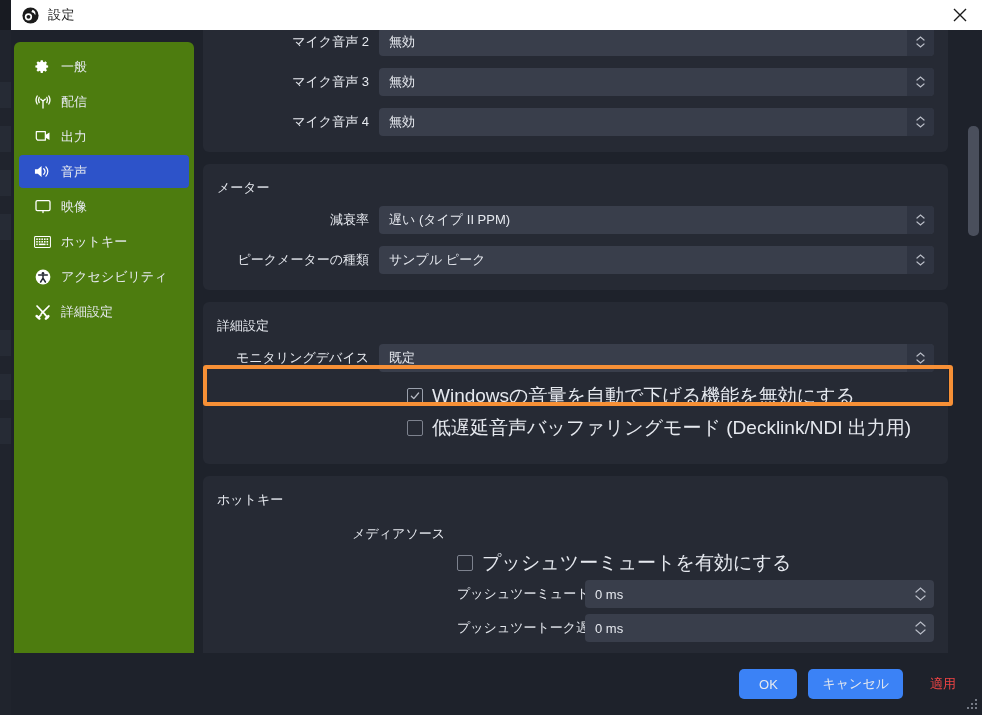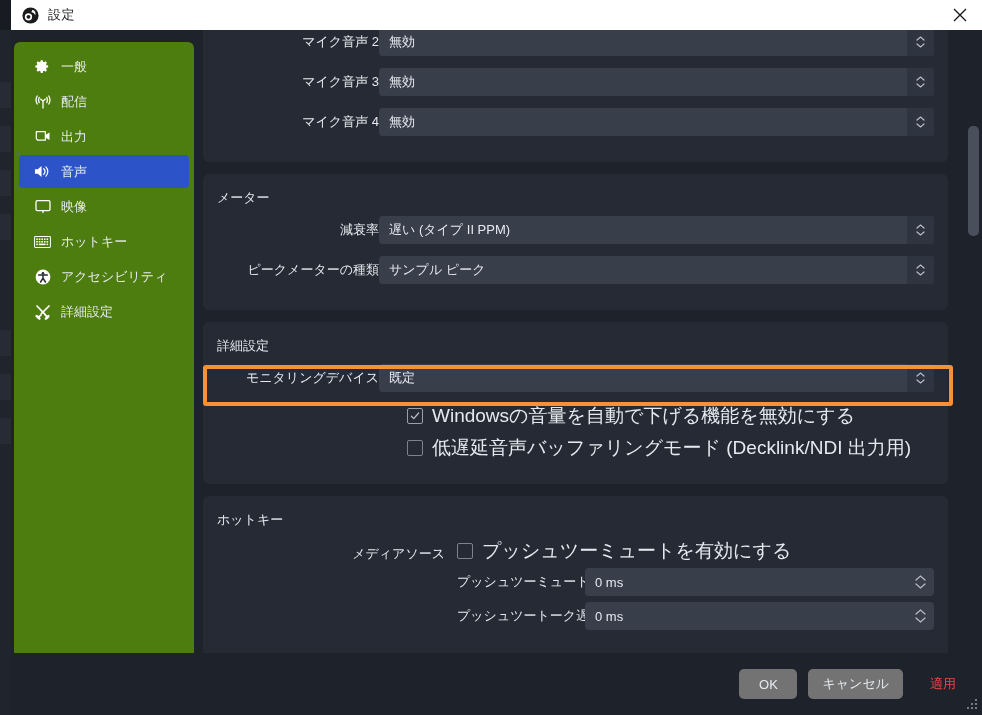--- a/index.html
+++ b/index.html
@@ -162,24 +162,25 @@
     padding-top: 15px;
     padding-bottom: 9px;
   }
 
   .field-row {
     display: flex;
     align-items: center;
     height: 28px;
     margin-bottom: 12px;
   }
-  .field-row:last-child { margin-bottom: 10px; }
+  .field-row:last-child { margin-bottom: 0; }
   .field-label {
     width: 162px;
     text-align: right;
+    padding-right: 10px;
     font-size: 13px;
     color: #e6e9ef;
     box-sizing: border-box;
     flex: none;
     white-space: nowrap;
   }
   .combo {
     flex: 1;
     height: 28px;
     background: #393e4b;
@@ -249,20 +250,21 @@
     padding-top: 7px;
     flex: none;
     box-sizing: border-box;
   }
   .hk-right { flex: 1; }
   .hk-check {
     display: flex;
     align-items: center;
     height: 26px;
     margin-bottom: 4px;
+    margin-top: 32px;
   }
   .hk-field {
     display: flex;
     align-items: center;
     height: 28px;
     margin-bottom: 6px;
   }
   .hk-field .field-label {
     width: 128px;
     text-align: right;
@@ -309,21 +311,21 @@
     min-width: 58px;
     border-radius: 5px;
     display: flex;
     align-items: center;
     justify-content: center;
     font-size: 13px;
     padding: 0 14px;
     margin-left: 11px;
     box-sizing: border-box;
   }
-  .btn.normal { background: #737373; color: #e6e9ef; }
+  .btn.normal { background: #3b82f6; color: #e6e9ef; }
   .btn.flat { background: transparent; color: #ef4444; }
 
   .resize-grip {
     position: absolute;
     right: 3px; bottom: 3px;
     width: 13px; height: 13px;
   }
   .resize-grip i {
     position: absolute;
     width: 2px; height: 2px;

